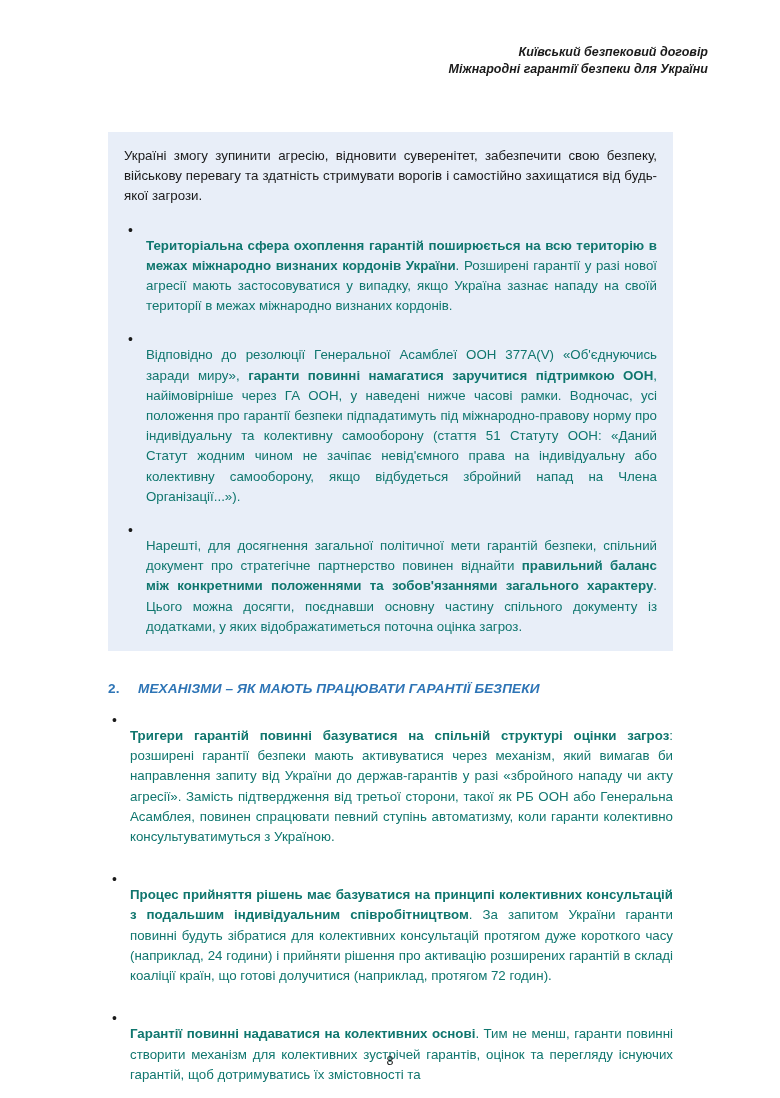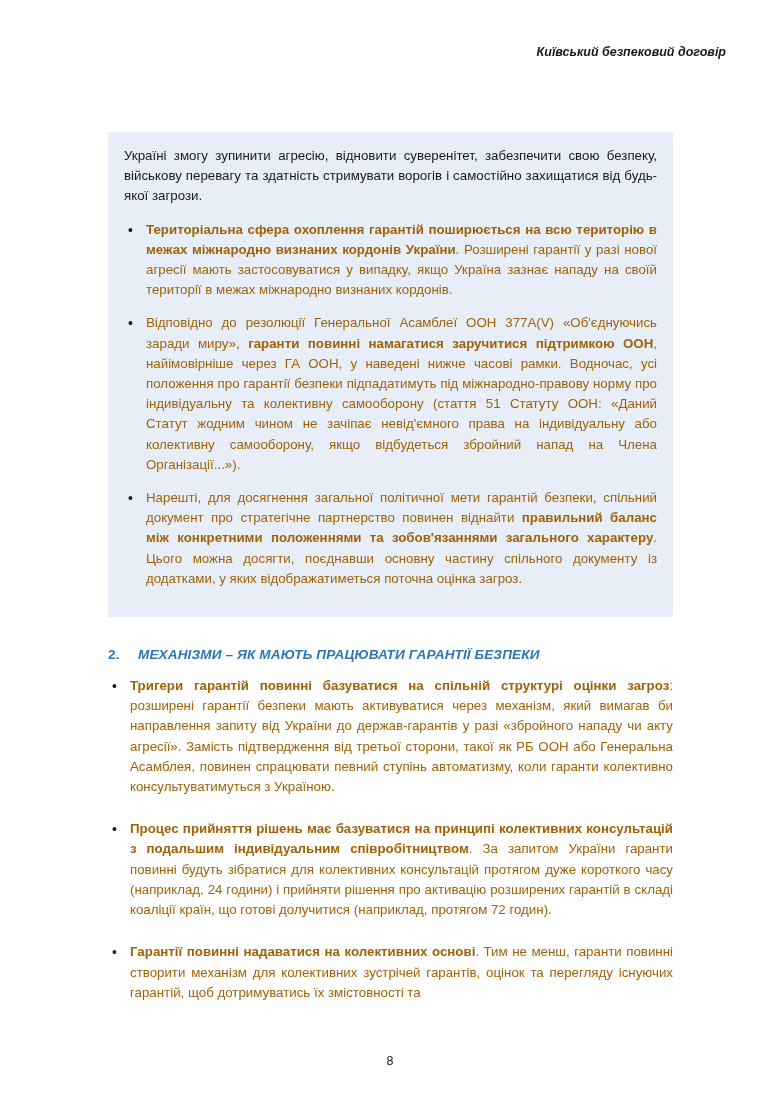--- a/index.html
+++ b/index.html
@@ -17,37 +17,37 @@
   }
   .page {
     position: relative;
     width: 780px;
     height: 1098px;
     box-sizing: border-box;
   }
   .header {
     position: absolute;
     top: 44px;
-    right: 54px;
+    right: 72px;
     text-align: right;
     font-style: italic;
     font-weight: bold;
     font-size: 12.5px;
     line-height: 1.35;
     color: #1a1a1a;
   }
   .content {
     position: absolute;
     top: 132px;
     left: 108px;
     width: 565px;
   }
   .shaded-block {
     background: #e8eef8;
-    padding: 14px 16px 28px 16px;
+    padding: 14px 16px 14px 16px;
     box-sizing: border-box;
     width: 565px;
   }
   p.para {
     margin: 0;
     font-size: 13.3px;
     line-height: 1.52;
     text-align: justify;
     color: #1a1a1a;
   }
@@ -63,21 +63,22 @@
     text-align: left;
     padding-left: 4px;
     box-sizing: border-box;
     color: #1a1a1a;
   }
   .bullet-text {
     flex: 1 1 auto;
     font-size: 13.3px;
     line-height: 1.52;
     text-align: justify;
-    color: #a16207;
+    color: #0f766e;
+    margin-top: 16px;
   }
   .bullet-text b {
     font-weight: bold;
   }
   .section-heading {
     margin-top: 30px;
     color: #2e75b6;
     font-weight: bold;
     font-size: 13.6px;
     letter-spacing: .1px;
@@ -109,20 +110,21 @@
     color: #1a1a1a;
   }
 </style>
 </head>
 <body>
 
 <div class="page">
 
   <div class="header">
     <div>Київський безпековий договір</div>
+    <div>Міжнародні гарантії безпеки для України</div>
   </div>
 
   <div class="content">
 
     <div class="shaded-block">
       <p class="para">Україні змогу зупинити агресію, відновити суверенітет, забезпечити свою безпеку, військову перевагу та здатність стримувати ворогів і самостійно захищатися від будь-якої загрози.</p>
 
       <div class="bullet-item">
         <div class="bullet-mark">•</div>
         <div class="bullet-text"><b>Територіальна сфера охоплення гарантій поширюється на всю територію в межах міжнародно визнаних кордонів України</b><span>. Розширені гарантії у разі нової агресії мають застосовуватися у випадку, якщо Україна зазнає нападу на своїй території в межах міжнародно визнаних кордонів.</span></div>

